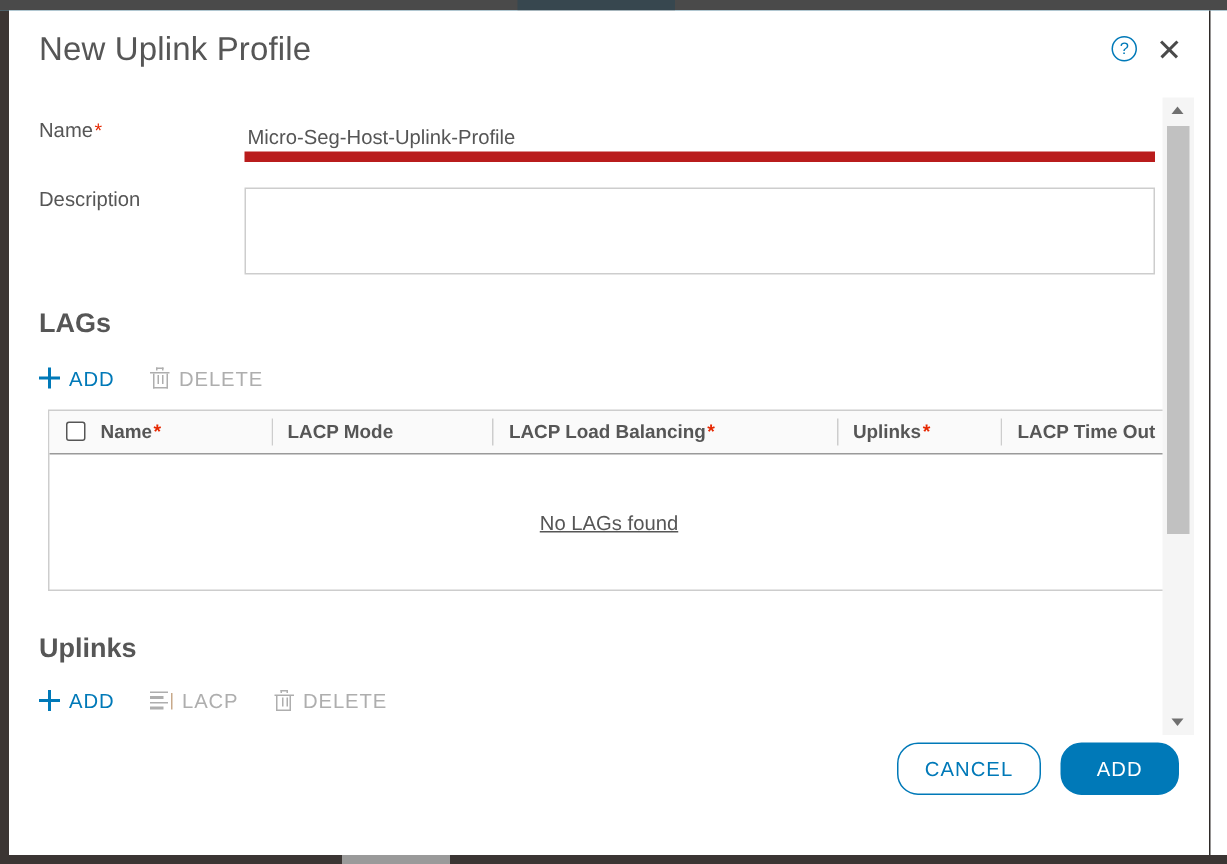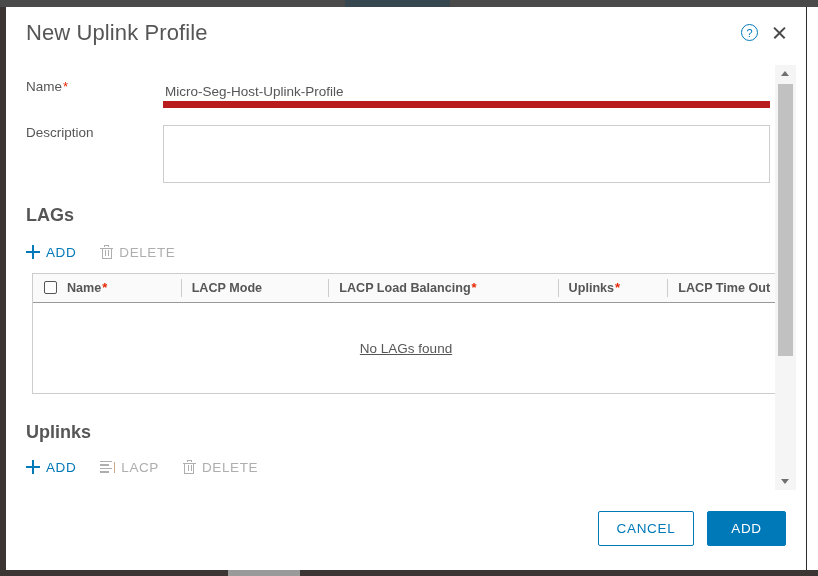--- a/index.html
+++ b/index.html
@@ -404,28 +404,28 @@
   
   .footer {
     position: absolute;
     left: 0;
     bottom: 0;
     width: 800px;
     height: 80px;
   }
   .btn {
     position: absolute;
-    top: 21px;
+    top: 5px;
     height: 35px;
     font-family: "Liberation Sans", sans-serif;
     font-size: 13.5px;
     letter-spacing: 0.7px;
     cursor: pointer;
     box-sizing: border-box;
-    border-radius: 2px;
+    border-radius: 14px;
   }
   .btn-cancel {
     right: 112px;
     width: 96px;
     background: #ffffff;
     border: 1px solid #0079b8;
     color: #0079b8;
   }
   .btn-add {
     right: 20px;

